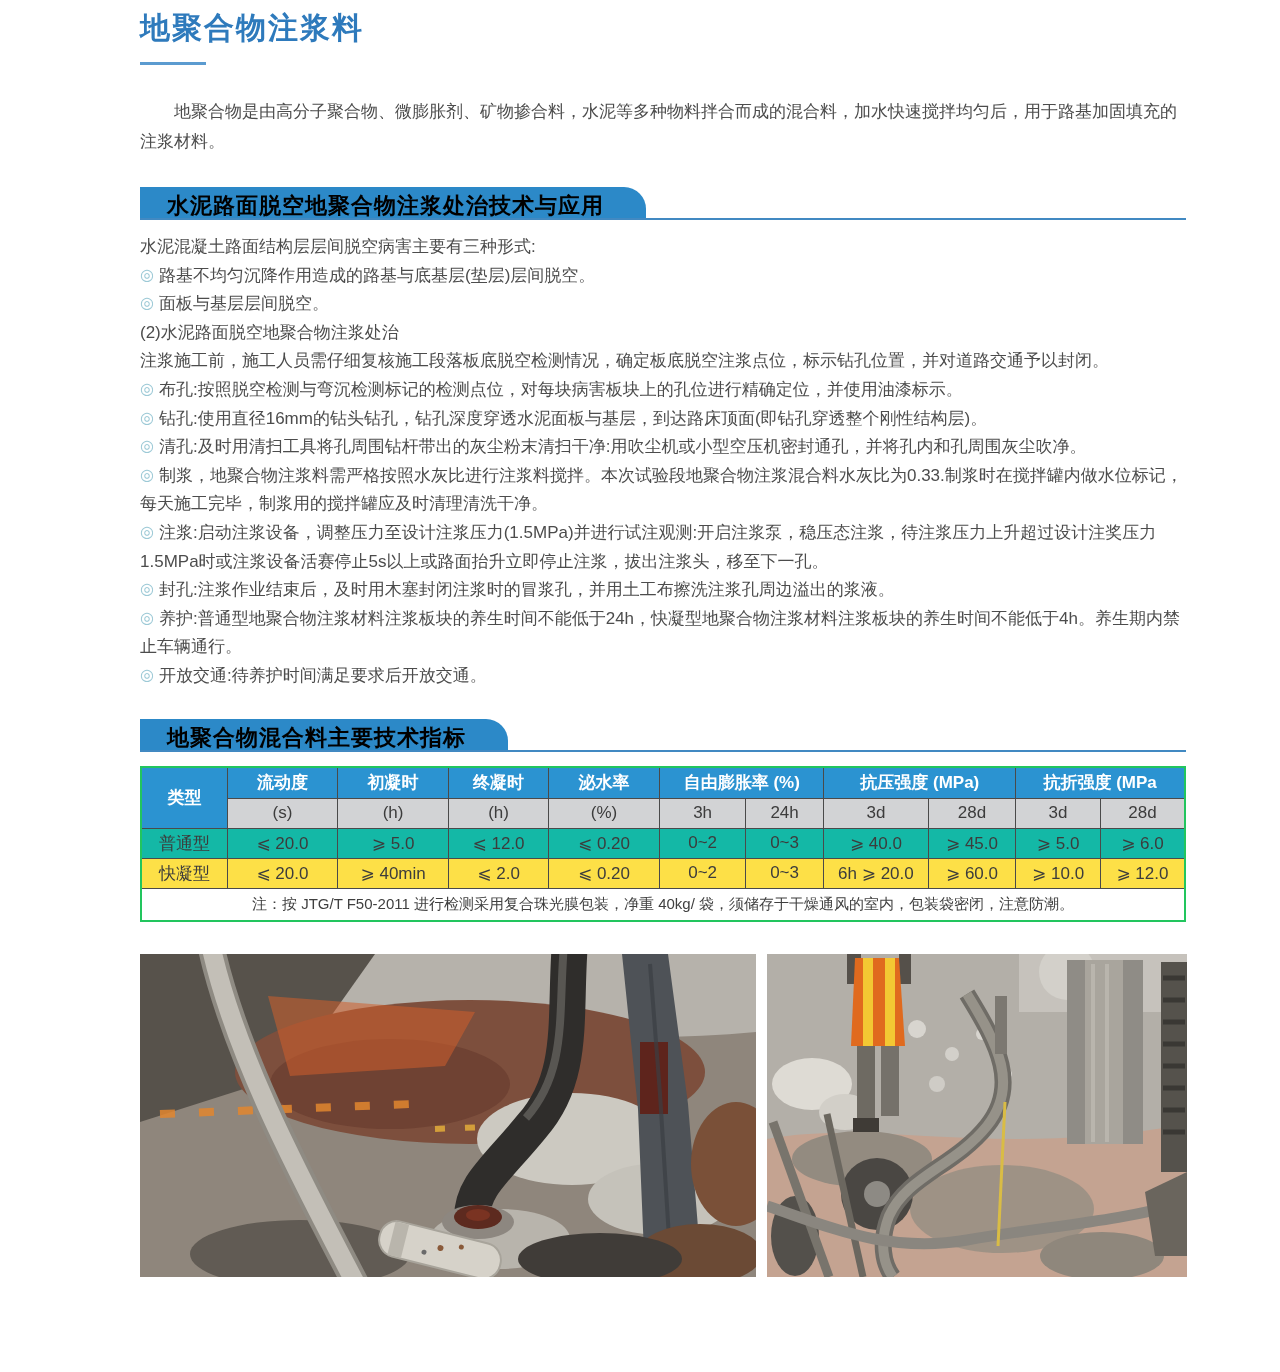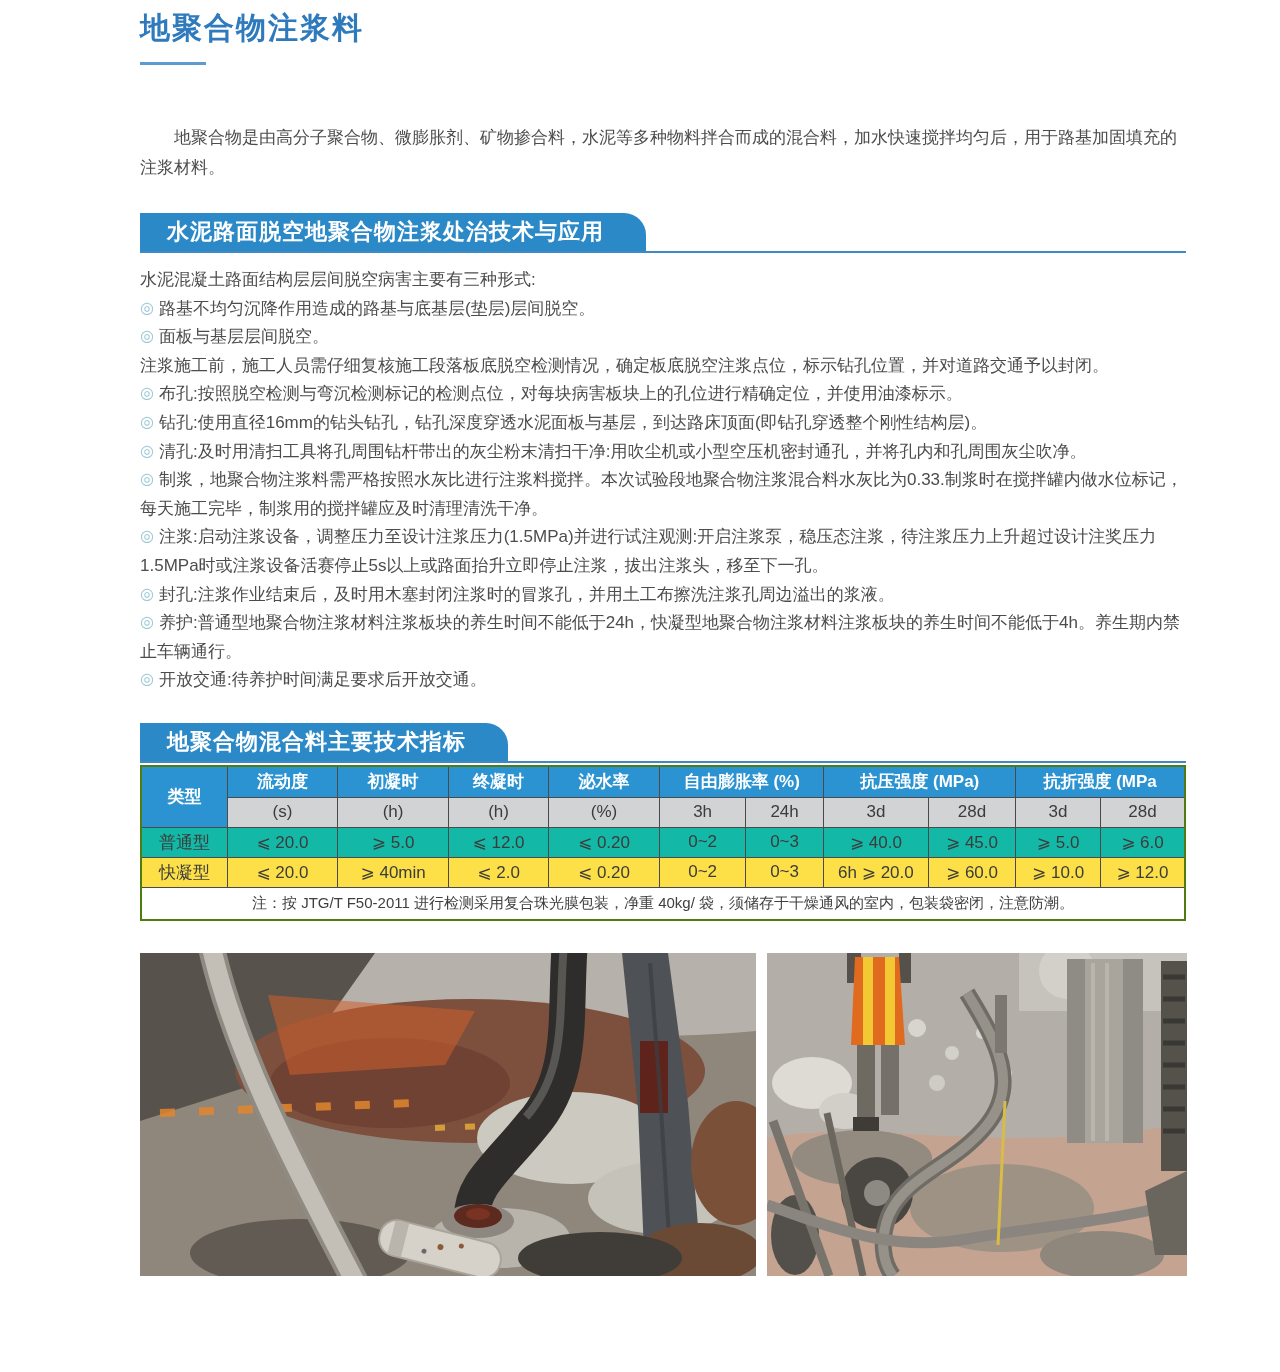--- a/index.html
+++ b/index.html
@@ -10,43 +10,43 @@
   }
   .content{margin-left:140px;width:1046px;}
   
   .doc-title{
     padding-top:8px;font-size:30px;line-height:40px;font-weight:700;
     color:#2e7abc;letter-spacing:2px;
   }
   .title-dash{width:66px;height:3px;background:#5b9bd0;margin-top:14px;}
   
   .intro{
-    margin-top:58px;font-size:17px;line-height:30px;color:#4c4c4c;
+    margin-top:32px;font-size:17px;line-height:30px;color:#4c4c4c;
     text-indent:2em;
   }
   
   .banner{margin-top:30px;border-bottom:2px solid #4189c2;line-height:0;}
   .banner.second{margin-top:28px;}
   .banner-box{
-    display:inline-block;background:#2c89c8;color:#ffffff;
-    font-size:22px;font-weight:700;line-height:38px;height:38px;
+    display:inline-block;background:#2c89c8;color:#000000;
+    font-size:22px;font-weight:700;line-height:38px;height:31px;
     padding:0 42px 0 27px;border-top-right-radius:22px;
     letter-spacing:1px;
   }
   
   .paras{margin-top:13px;}
   .line{margin:0;font-size:17px;line-height:28.6px;color:#4c4c4c;}
   .blt{
     color:#9cc9d6;font-size:16px;margin-right:5px;
     position:relative;top:-1px;
   }
   
   .spec-table{
-    margin-top:2px;width:100%;border-collapse:collapse;
-    border:2px solid #4d7c0f;table-layout:fixed;
+    margin-top:14px;width:100%;border-collapse:collapse;
+    border:2px solid #22c55e;table-layout:fixed;
   }
   .spec-table th,.spec-table td{
     border:1px solid #4a4a4a;text-align:center;vertical-align:middle;
     padding:0 2px;
   }
   .spec-table thead .h1 th{
     background:#2b93d1;color:#ffffff;font-weight:700;font-size:17px;height:30px;
   }
   .spec-table thead .h2 th{
     background:#d2d3d5;color:#3c3c3c;font-weight:400;font-size:17px;height:29px;
@@ -72,20 +72,21 @@
   <p class="intro">地聚合物是由高分子聚合物、微膨胀剂、矿物掺合料，水泥等多种物料拌合而成的混合料，加水快速搅拌均匀后，用于路基加固填充的注浆材料。</p>
 
   <div class="banner">
     <span class="banner-box">水泥路面脱空地聚合物注浆处治技术与应用</span>
   </div>
 
   <div class="paras">
     <p class="line"><span>水泥混凝土路面结构层层间脱空病害主要有三种形式:</span></p>
     <p class="line"><span class="blt">◎</span><span>路基不均匀沉降作用造成的路基与底基层(垫层)层间脱空。</span></p>
     <p class="line"><span class="blt">◎</span><span>面板与基层层间脱空。</span></p>
+    <p class="line"><span>(2)水泥路面脱空地聚合物注浆处治</span></p>
     <p class="line"><span>注浆施工前，施工人员需仔细复核施工段落板底脱空检测情况，确定板底脱空注浆点位，标示钻孔位置，并对道路交通予以封闭。</span></p>
     <p class="line"><span class="blt">◎</span><span>布孔:按照脱空检测与弯沉检测标记的检测点位，对每块病害板块上的孔位进行精确定位，并使用油漆标示。</span></p>
     <p class="line"><span class="blt">◎</span><span>钻孔:使用直径16mm的钻头钻孔，钻孔深度穿透水泥面板与基层，到达路床顶面(即钻孔穿透整个刚性结构层)。</span></p>
     <p class="line"><span class="blt">◎</span><span>清孔:及时用清扫工具将孔周围钻杆带出的灰尘粉末清扫干净:用吹尘机或小型空压机密封通孔，并将孔内和孔周围灰尘吹净。</span></p>
     <p class="line"><span class="blt">◎</span><span>制浆，地聚合物注浆料需严格按照水灰比进行注浆料搅拌。本次试验段地聚合物注浆混合料水灰比为0.33.制浆时在搅拌罐内做水位标记，每天施工完毕，制浆用的搅拌罐应及时清理清洗干净。</span></p>
     <p class="line"><span class="blt">◎</span><span>注浆:启动注浆设备，调整压力至设计注浆压力(1.5MPa)并进行试注观测:开启注浆泵，稳压态注浆，待注浆压力上升超过设计注奖压力1.5MPa时或注浆设备活赛停止5s以上或路面抬升立即停止注浆，拔出注浆头，移至下一孔。</span></p>
     <p class="line"><span class="blt">◎</span><span>封孔:注浆作业结束后，及时用木塞封闭注浆时的冒浆孔，并用土工布擦洗注浆孔周边溢出的浆液。</span></p>
     <p class="line"><span class="blt">◎</span><span>养护:普通型地聚合物注浆材料注浆板块的养生时间不能低于24h，快凝型地聚合物注浆材料注浆板块的养生时间不能低于4h。养生期内禁止车辆通行。</span></p>
     <p class="line"><span class="blt">◎</span><span>开放交通:待养护时间满足要求后开放交通。</span></p>
   </div>

